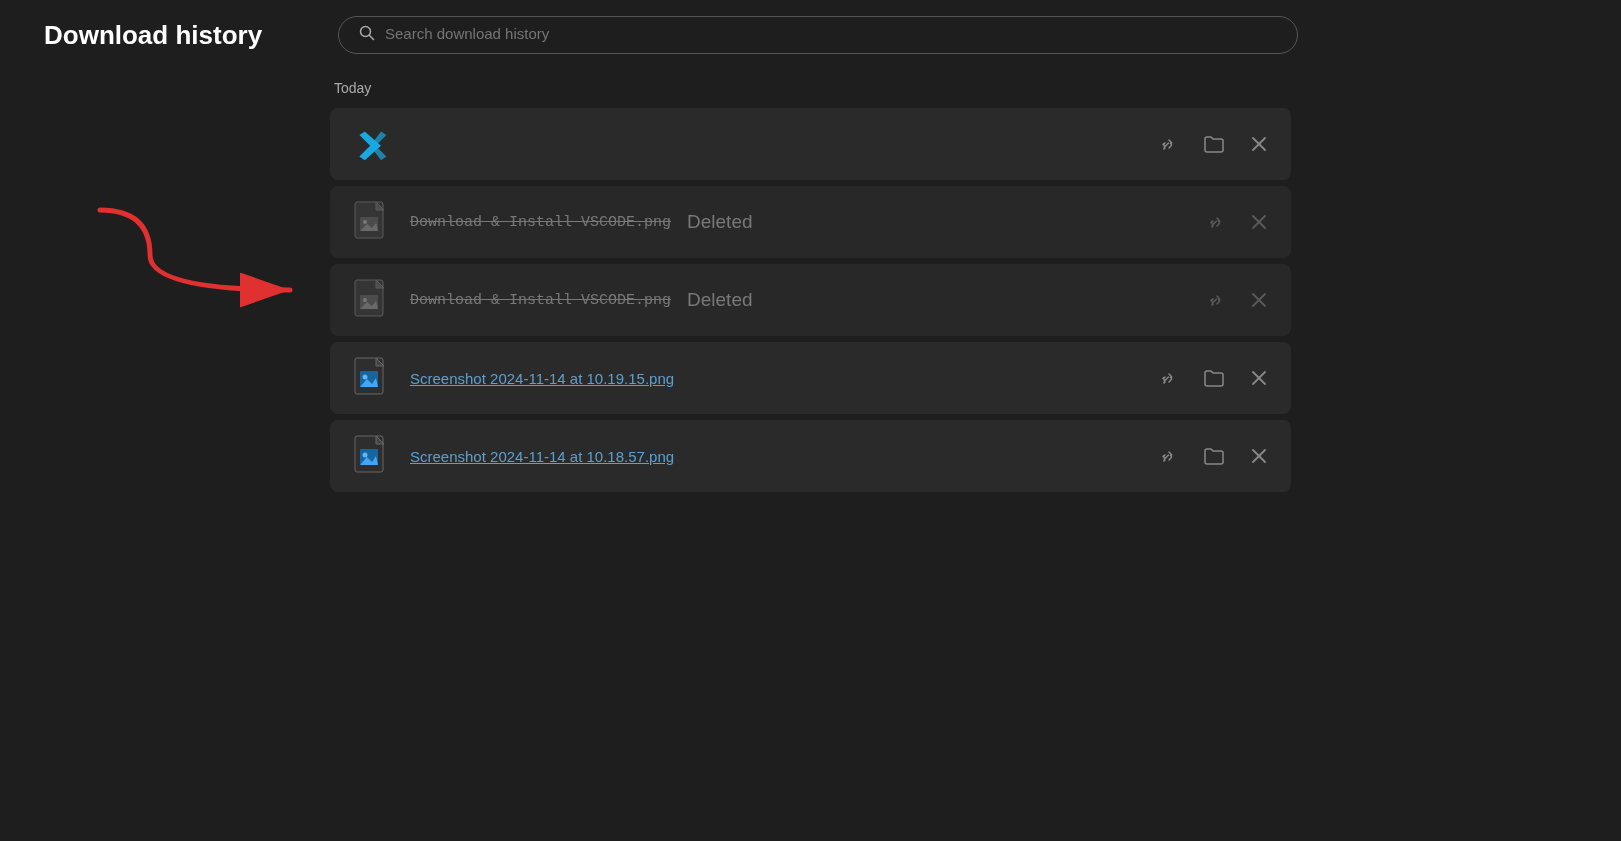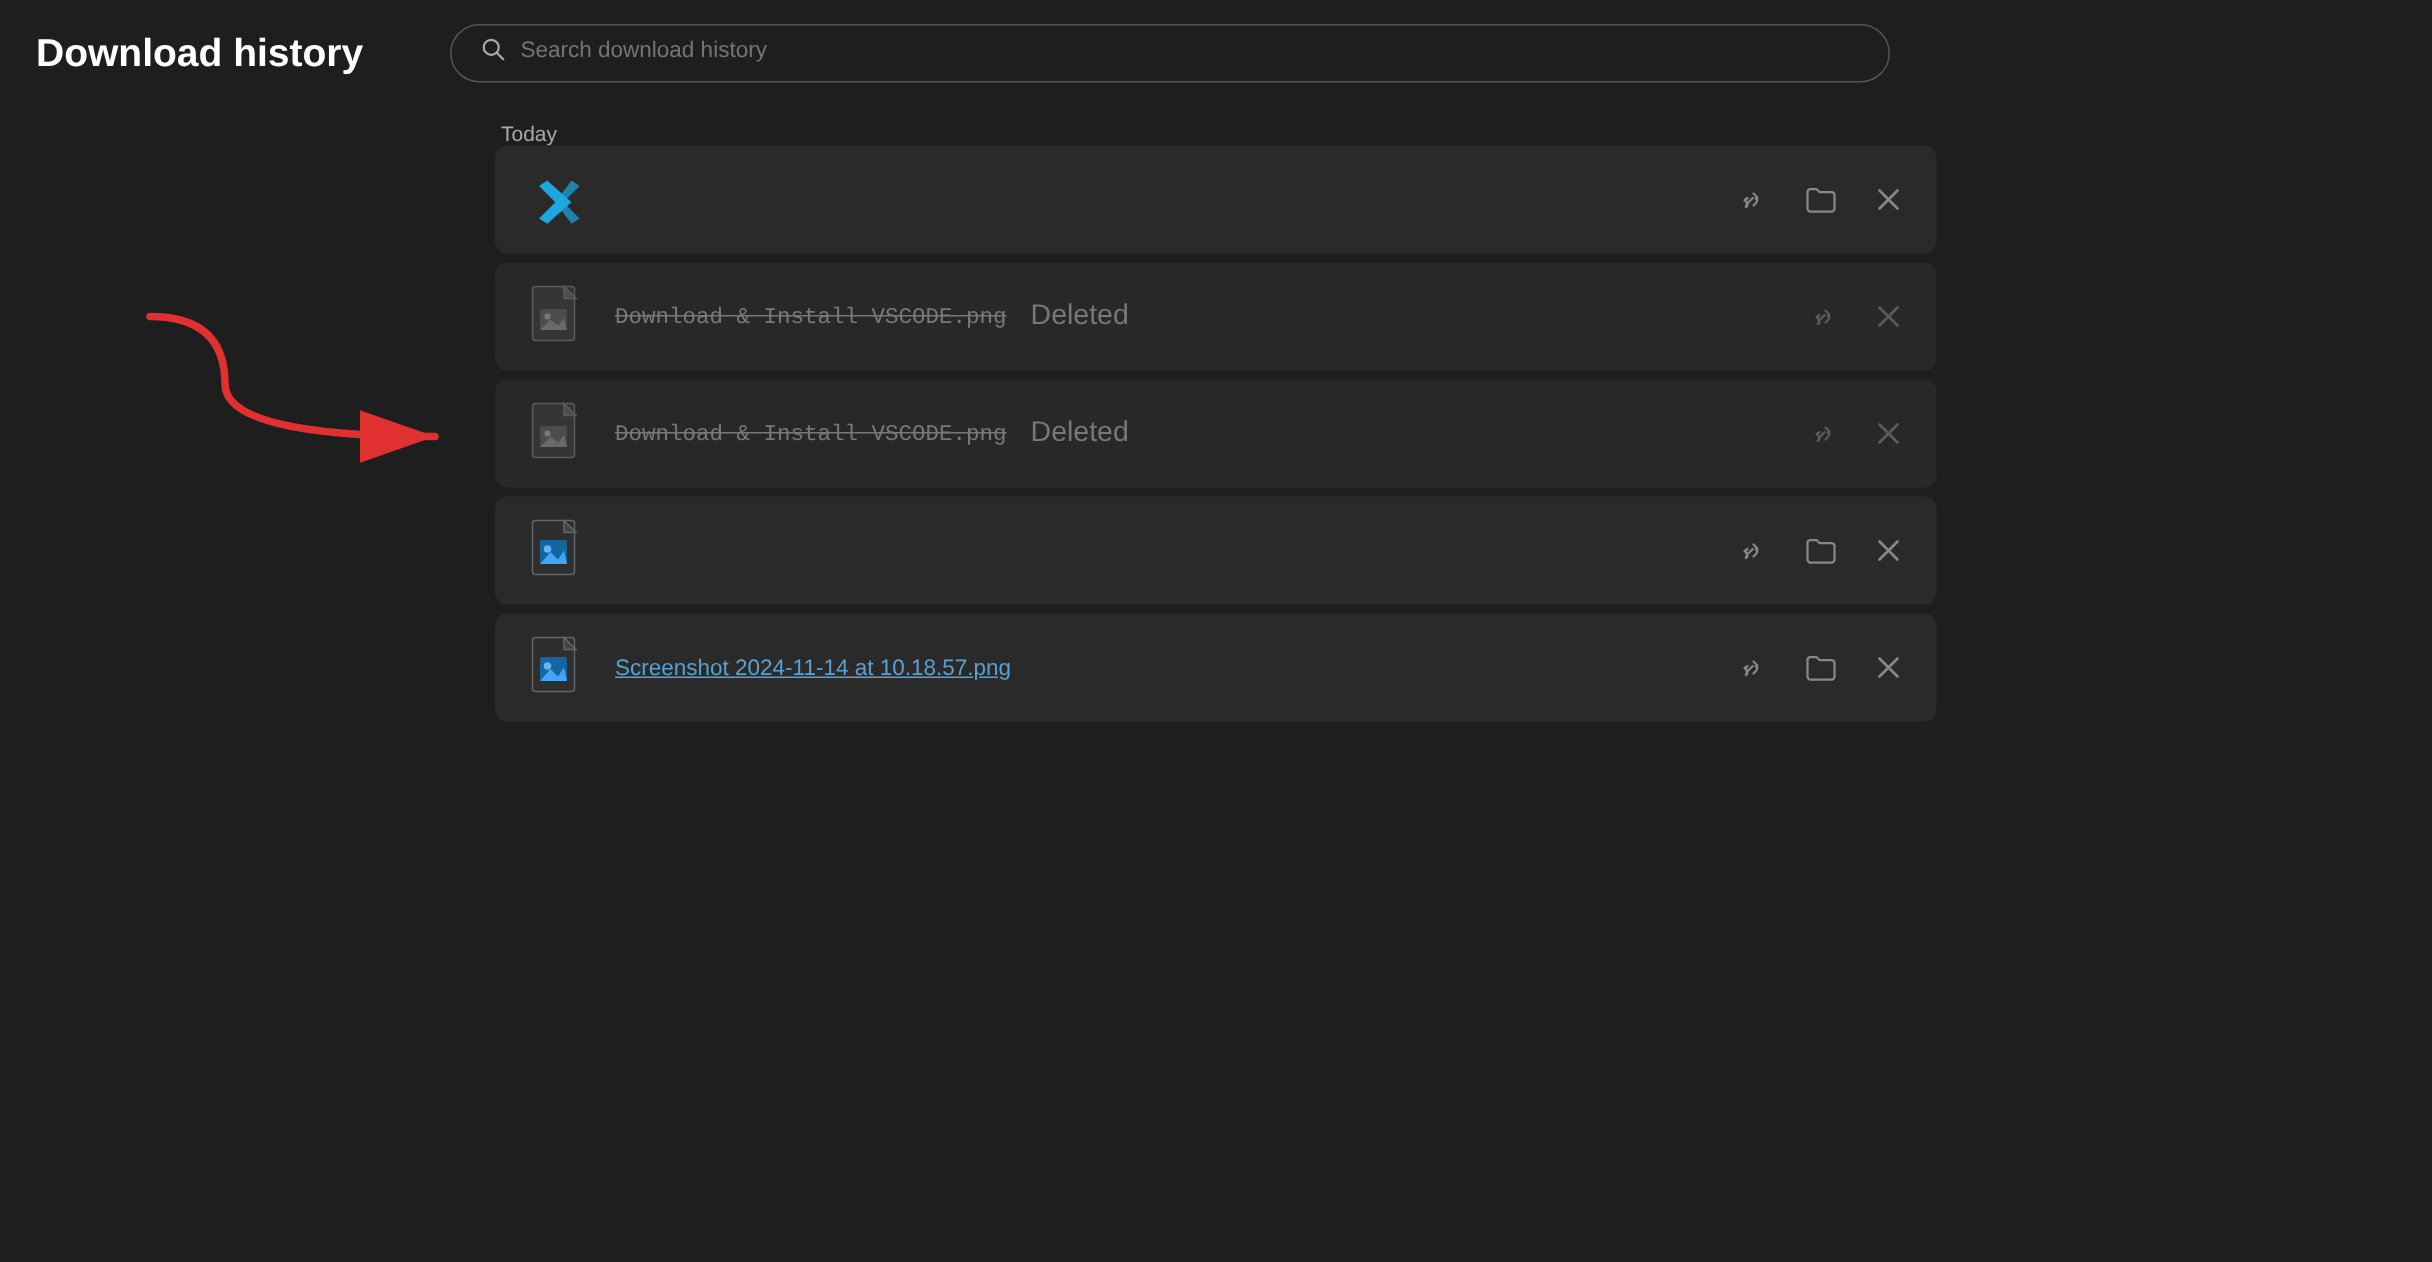--- a/index.html
+++ b/index.html
@@ -9,21 +9,22 @@
       font-family: 'Segoe UI', Arial, sans-serif;
       width: 1621px;
       min-height: 841px;
       overflow-x: hidden;
     }
 
     .header {
       display: flex;
       align-items: center;
       padding: 16px 24px 16px 24px;
-      gap: 16px;
+      gap: 34px;
+      margin-left: 20px;
     }
 
     .page-title {
       font-size: 26px;
       font-weight: 600;
       color: #ffffff;
       white-space: nowrap;
       min-width: 260px;
     }
 
@@ -57,21 +58,21 @@
       font-size: 16px;
     }
 
     .content {
       padding: 10px 330px 20px 330px;
     }
 
     .section-label {
       font-size: 14px;
       color: #aaaaaa;
-      margin-bottom: 0;
+      margin-bottom: 12px;
       margin-left: 4px;
     }
 
     .download-list {
       display: flex;
       flex-direction: column;
       gap: 6px;
     }
 
     .download-item {
@@ -286,20 +287,23 @@
       <div class="download-item">
         <div class="file-icon">
           <svg width="36" height="42" viewBox="0 0 36 42">
             <rect x="1" y="1" width="28" height="36" rx="2" fill="#2e2e2e" stroke="#666" stroke-width="1"></rect>
             <polygon points="22,1 30,9 22,9" fill="#444" stroke="#666" stroke-width="1"></polygon>
             <rect x="6" y="14" width="18" height="16" rx="1" fill="#1565a0"></rect>
             <circle cx="11" cy="20" r="2.5" fill="#64b5f6"></circle>
             <polygon points="6,30 13,22 18,27 22,21 24,30" fill="#42a5f5"></polygon>
           </svg>
         </div>
+        <div class="file-info">
+          <span class="file-name">Screenshot 2024-11-14 at 10.19.15.png</span>
+        </div>
         <div class="item-actions">
           <button class="action-btn" title="Copy link">
             <svg width="20" height="20" viewBox="0 0 20 20" fill="none">
               <path d="M8 12.5L11.5 9M12 14l1.5-1.5a3.5 3.5 0 000-5L12 6M8 14l-1.5 1.5a3.5 3.5 0 000-5L8 9" stroke="#888" stroke-width="1.5" stroke-linecap="round"></path>
               <path d="M6 10.5l1-1M13.5 9.5l1-1" stroke="#888" stroke-width="1.5" stroke-linecap="round"></path>
             </svg>
           </button>
           <button class="action-btn" title="Show in folder">
             <svg width="22" height="20" viewBox="0 0 22 20" fill="none">
               <path d="M2 5a2 2 0 012-2h4l2 2h8a2 2 0 012 2v9a2 2 0 01-2 2H4a2 2 0 01-2-2V5z" stroke="#888" stroke-width="1.5"></path>

